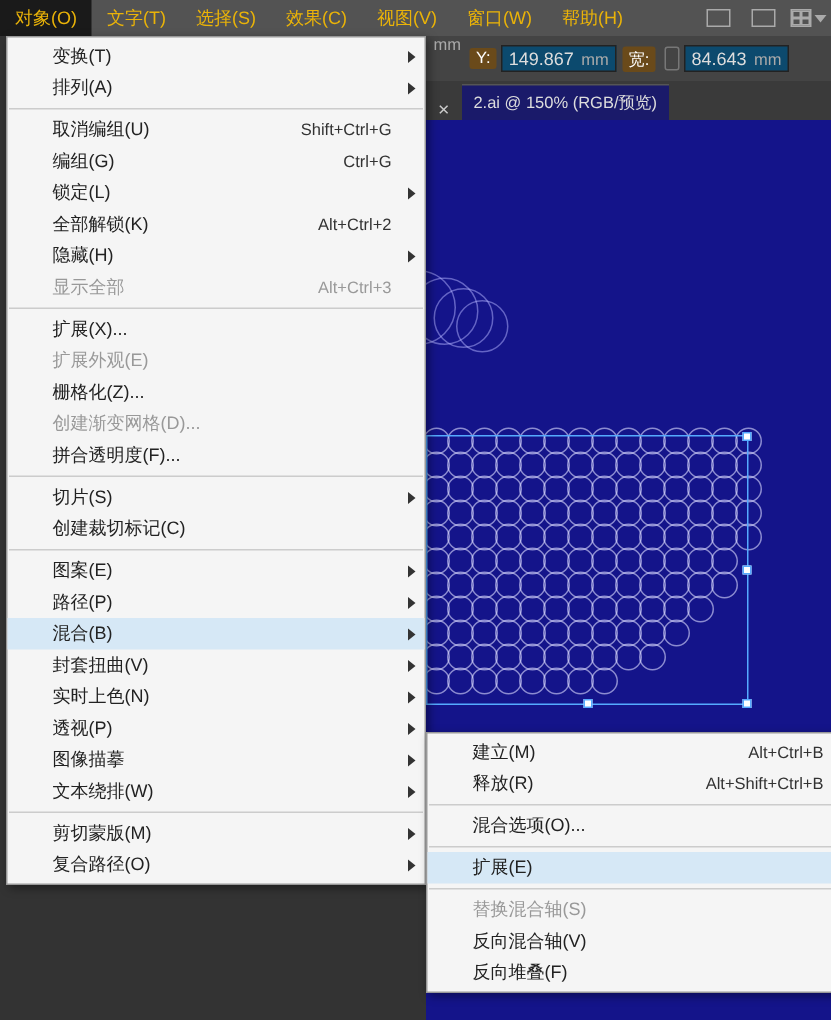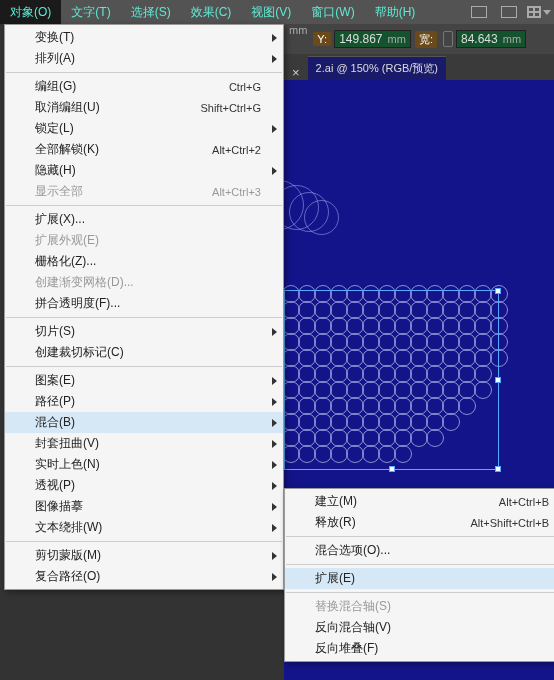--- a/index.html
+++ b/index.html
@@ -1,31 +1,31 @@
 <!DOCTYPE html>
 <html><head>
 <meta charset="utf-8">
 <style>
 *{margin:0;padding:0;box-sizing:border-box;font-family:"Microsoft YaHei",Arial,sans-serif;font-size:12px;user-select:none}
 body{width:554px;height:680px;background:#333;overflow:hidden;position:relative}
-.menubar{height:24px;background:#535353;display:flex;align-items:flex-start;color:#5eead4;position:relative;z-index:50}
+.menubar{height:24px;background:#535353;display:flex;align-items:flex-start;color:#eab308;position:relative;z-index:50}
 .menubar-item{padding:0 10px;height:24px;display:flex;align-items:center;cursor:pointer}
 .menubar-item.active{background:#1a1a1a}
 .menubar-spacer{flex:1}
 .mb-icon{width:24px;height:24px;display:flex;align-items:center;justify-content:center;margin:0 3px}
 .mb-box{width:16px;height:12px;border:1px solid #aaa}
 .mb-grid{width:16px;height:12px;border:1px solid #aaa;display:grid;grid-template-columns:1fr 1fr;grid-template-rows:1fr 1fr}
 .mb-grid div{border:0.5px solid #aaa}
 .mb-tri{width:0;height:0;border-left:4px solid transparent;border-right:4px solid transparent;border-top:5px solid #aaa;margin-left:2px}
 
 .toolbar{height:30px;background:#444;position:absolute;top:24px;right:0;left:284px;display:flex;color:#ccc;padding:0 3px}
 .tb-seg{display:flex;align-items:center;margin-right:4px}
 .tb-unit{color:#aaa;font-size:11px;margin-left:2px}
 .tb-label{background:#6a4a1a;color:#fff;padding:1px 4px;border-radius:2px;font-size:11px;margin-right:3px}
-.tb-val{background:#14532d;border:1px solid #222;padding:1px 4px;font-size:11px;color:#ddd;min-width:50px;text-align:left}
+.tb-val{background:#0c4a6e;border:1px solid #222;padding:1px 4px;font-size:11px;color:#ddd;min-width:50px;text-align:left}
 .tb-link{width:10px;height:16px;border:1px solid #777;border-radius:2px;margin:0 3px}
 
 .tabbar{height:26px;background:#3a3a3a;position:absolute;top:54px;right:0;left:284px;display:flex;align-items:flex-end}
 .tab-x{color:#ccc;padding:0 8px;font-size:13px;cursor:pointer}
 .tab{background:#1a1a6a;color:#ddd;padding:4px 8px;border-top:1px solid #555;font-size:11px}
 
 .canvas{position:absolute;top:80px;left:284px;right:0;bottom:0;background:#14148a;overflow:hidden}
 .sel-rect{position:absolute;left:0px;top:210px;width:215px;height:180px;border:1px solid #5af}
 .sel-handle{width:6px;height:6px;background:#fff;border:1px solid #5af;position:absolute}
 .circles{position:absolute;left:-130px;top:205px;width:360px;height:360px}
@@ -260,26 +260,26 @@
     <div class="mi">
       <span class="mi-label">变换(T)</span>
       <span class="mi-arrow"></span>
     </div>
     <div class="mi">
       <span class="mi-label">排列(A)</span>
       <span class="mi-arrow"></span>
     </div>
     <div class="sep"></div>
     <div class="mi">
+      <span class="mi-label">取消编组(U)</span>
+      <span class="mi-sc">Shift+Ctrl+G</span>
+    </div>
+    <div class="mi">
       <span class="mi-label">编组(G)</span>
       <span class="mi-sc">Ctrl+G</span>
-    </div>
-    <div class="mi">
-      <span class="mi-label">取消编组(U)</span>
-      <span class="mi-sc">Shift+Ctrl+G</span>
     </div>
     <div class="mi">
       <span class="mi-label">锁定(L)</span>
       <span class="mi-arrow"></span>
     </div>
     <div class="mi">
       <span class="mi-label">全部解锁(K)</span>
       <span class="mi-sc">Alt+Ctrl+2</span>
     </div>
     <div class="mi">

